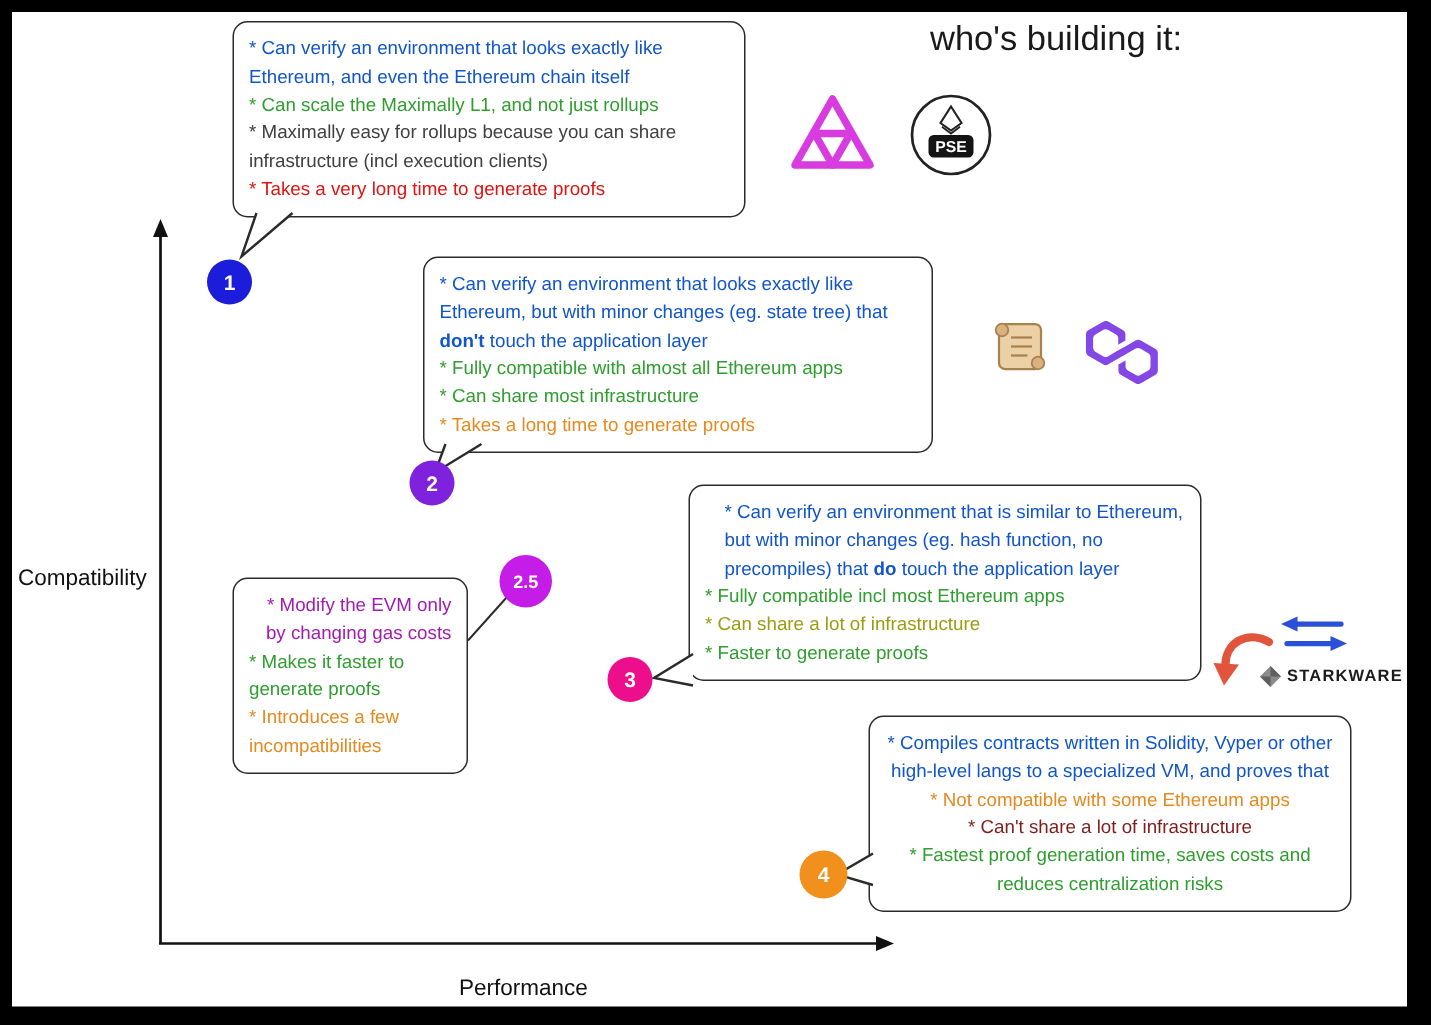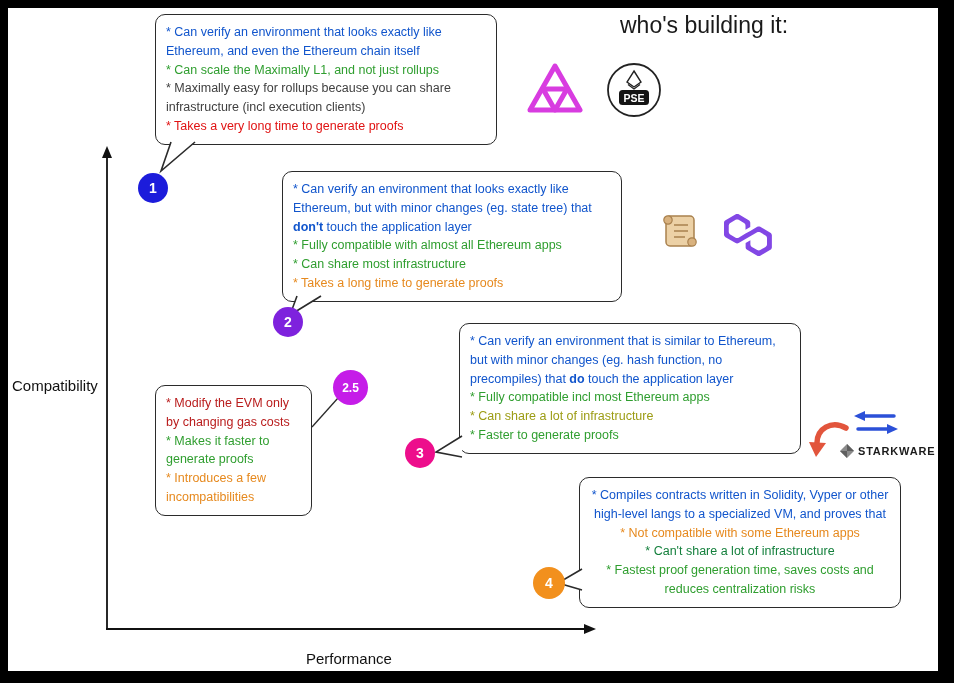--- a/index.html
+++ b/index.html
@@ -37,36 +37,36 @@
 </div>
 
 <div class="bubble" style="left:282px; top:171px; width:340px;">
   <span class="pt" style="color: rgb(17, 85, 204);"><span>* Can verify an environment that looks exactly like Ethereum, but with minor changes (eg. state tree) that </span><b>don't</b><span> touch the application layer</span></span>
   <span class="pt" style="color: rgb(47, 158, 47);">* Fully compatible with almost all Ethereum apps</span>
   <span class="pt" style="color: rgb(47, 158, 47);">* Can share most infrastructure</span>
   <span class="pt" style="color: rgb(230, 137, 30);">* Takes a long time to generate proofs</span>
 </div>
 
 <div class="bubble" style="left:155px; top:385px; width:157px;">
-  <span class="pt" style="color: #b91c1c;">* Modify the EVM only by changing gas costs</span>
+  <span class="pt" style="color: #a21caf; text-align: right;">* Modify the EVM only by changing gas costs</span>
   <span class="pt" style="color: rgb(47, 158, 47);">* Makes it faster to generate proofs</span>
   <span class="pt" style="color: rgb(230, 137, 30);">* Introduces a few incompatibilities</span>
 </div>
 
 <div class="bubble" style="left:459px; top:323px; width:342px;">
-  <span class="pt" style="color: rgb(17, 85, 204);"><span>* Can verify an environment that is similar to Ethereum, but with minor changes (eg. hash function, no precompiles) that </span><b>do</b><span> touch the application layer</span></span>
+  <span class="pt" style="color: rgb(17, 85, 204); margin-left: 13px;"><span>* Can verify an environment that is similar to Ethereum, but with minor changes (eg. hash function, no precompiles) that </span><b>do</b><span> touch the application layer</span></span>
   <span class="pt" style="color: rgb(47, 158, 47);">* Fully compatible incl most Ethereum apps</span>
   <span class="pt" style="color: rgb(156, 156, 20);">* Can share a lot of infrastructure</span>
   <span class="pt" style="color: rgb(47, 158, 47);">* Faster to generate proofs</span>
 </div>
 
 <div class="bubble" style="left:579px; top:477px; width:322px;text-align:center;">
   <span class="pt" style="color: rgb(17, 85, 204);">* Compiles contracts written in Solidity, Vyper or other high-level langs to a specialized VM, and proves that</span>
   <span class="pt" style="color: rgb(230, 137, 30);">* Not compatible with some Ethereum apps</span>
-  <span class="pt" style="color: #15803d;">* Can't share a lot of infrastructure</span>
+  <span class="pt" style="color: #7f1d1d;">* Can't share a lot of infrastructure</span>
   <span class="pt" style="color: rgb(47, 158, 47);">* Fastest proof generation time, saves costs and reduces centralization risks</span>
 </div>
 
 <svg class="overlay" width="954" height="683" viewBox="0 0 954 683">
   <line x1="107" y1="629" x2="107" y2="156" stroke="#111" stroke-width="1.8"></line>
   <polygon points="107,146 102,158 112,158" fill="#111"></polygon>
   <line x1="106" y1="629" x2="586" y2="629" stroke="#111" stroke-width="1.8"></line>
   <polygon points="596,629 584,624 584,634" fill="#111"></polygon>
   <path d="M 171,142 L 161,171 L 195,142" fill="#fff" stroke="#2b2b2b" stroke-width="1.6"></path>
   <path d="M 297,296 L 290,315 L 321,296" fill="#fff" stroke="#2b2b2b" stroke-width="1.6"></path>

